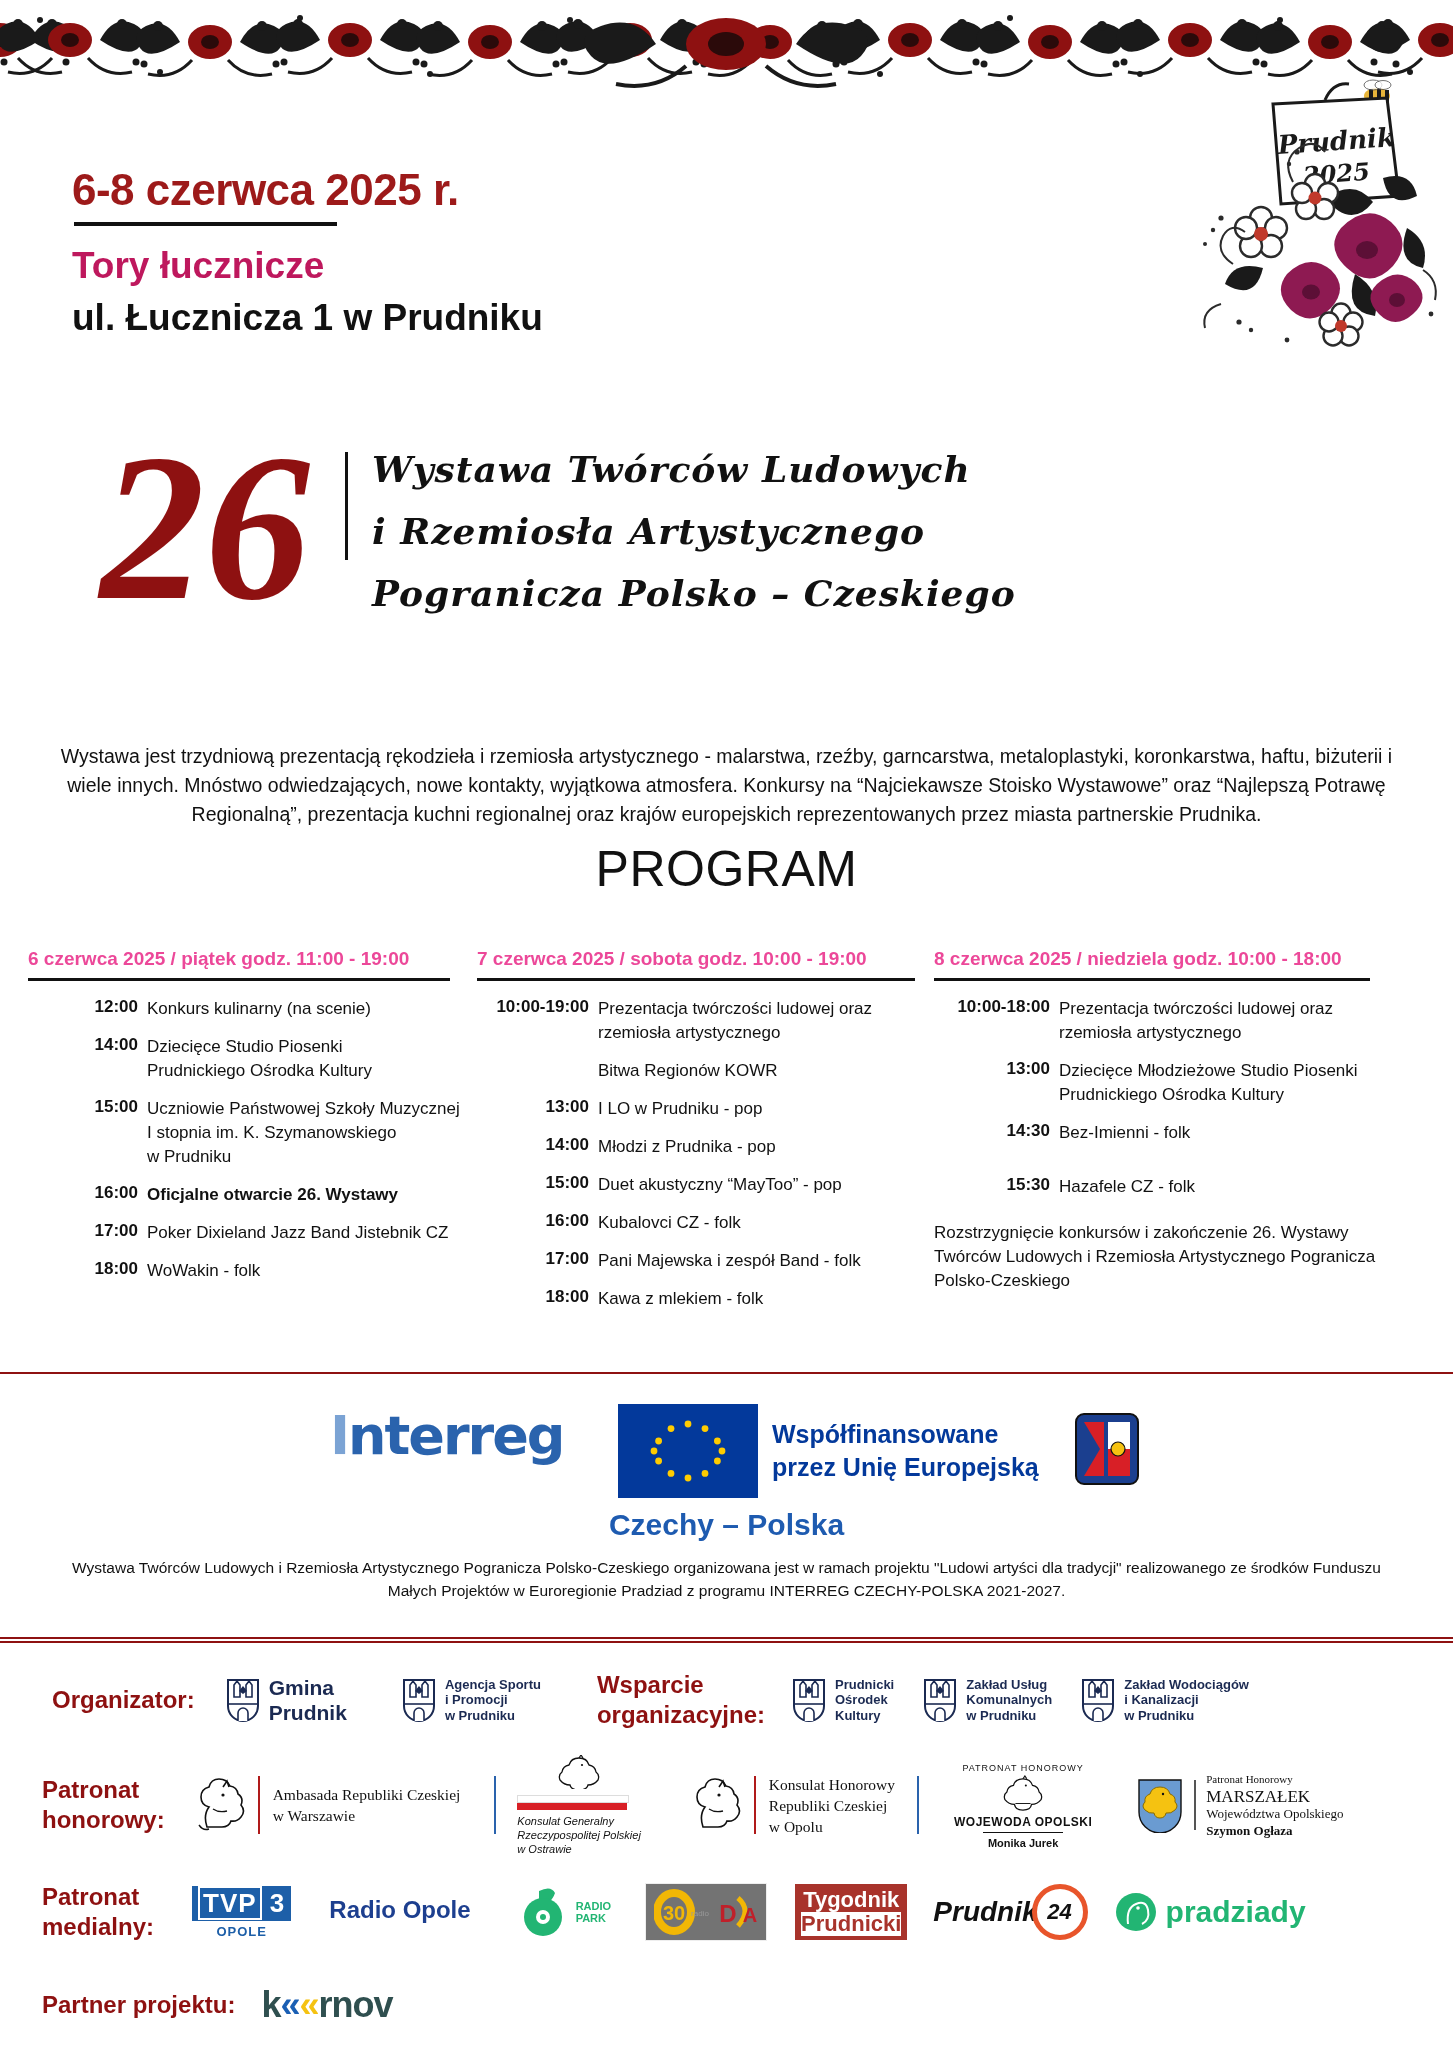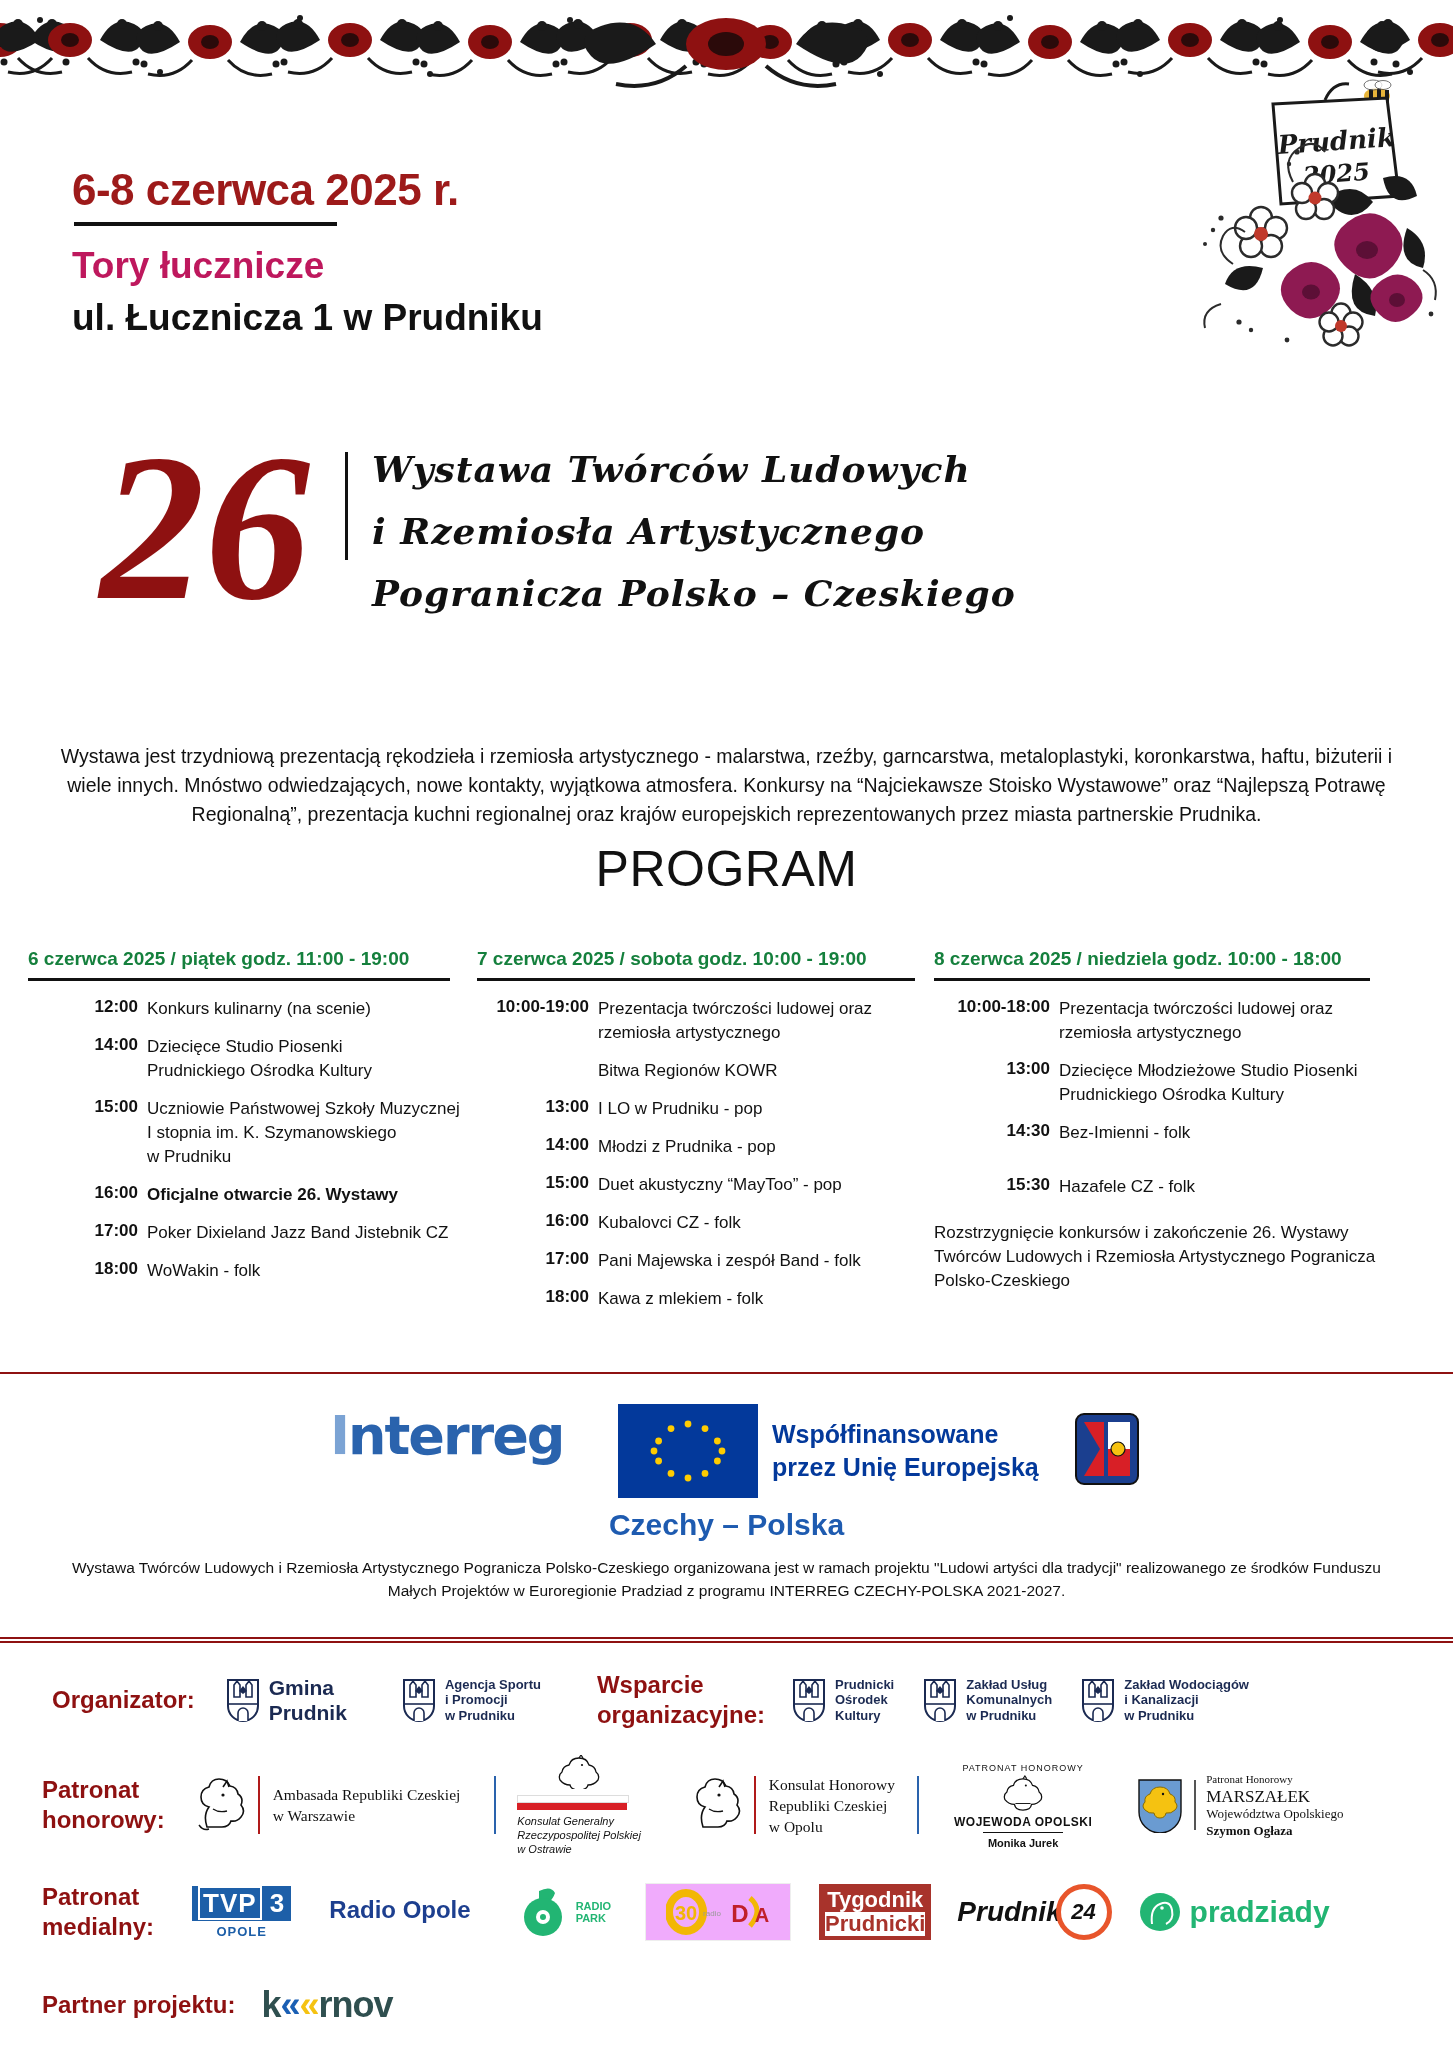--- a/index.html
+++ b/index.html
@@ -74,21 +74,21 @@
     font-size:50px;color:#111;letter-spacing:0.5px;
   }
 
   
   .cols{position:absolute;left:0;top:948px;width:1453px;height:390px;}
   .col{position:absolute;top:0;}
   .col.c1{left:28px;width:440px;}
   .col.c2{left:477px;width:440px;}
   .col.c3{left:934px;width:470px;}
   .col-head{
-    font-size:19px;font-weight:bold;color:#15803d;white-space:nowrap;
+    font-size:19px;font-weight:bold;color:#ec4899;white-space:nowrap;
   }
   .col-rule{height:3px;background:#111;margin-top:8px;}
   .col.c1 .col-rule{width:422px;}
   .col.c2 .col-rule{width:438px;}
   .col.c3 .col-rule{width:436px;}
   .items{margin-top:16px;}
   .item{display:flex;margin-bottom:14px;}
   .item .t{
     font-size:17px;font-weight:bold;color:#111;
     text-align:right;flex:0 0 auto;white-space:nowrap;
@@ -161,21 +161,21 @@
   
   .tvp3{
     background:#1d5fa8;color:#fff;font-weight:bold;font-size:26px;
     padding:2px 6px;display:inline-block;letter-spacing:1px;
   }
   .tvp3 .boxed{border:2px solid #fff;padding:0 3px;}
   .opole-sub{font-size:13px;font-weight:bold;color:#1d5fa8;text-align:center;margin-top:3px;letter-spacing:1px;}
   .radio-opole{font-size:24px;font-weight:bold;color:#1d3f8f;}
   .radio-opole .u{display:block;height:4px;background:#d81f26;margin-top:1px;}
   .radiopark-txt{font-size:11px;font-weight:bold;color:#22b573;line-height:12px;margin-left:5px;}
-  .doxa-box{background:#f0abfc;border:1px solid #eee;padding:4px 20px;display:flex;align-items:center;}
+  .doxa-box{background:#737373;border:1px solid #eee;padding:4px 8px;display:flex;align-items:center;}
   .tygodnik{
     background:#a8332b;padding:4px 6px;color:#fff;font-weight:bold;font-size:22px;line-height:24px;text-align:center;
   }
   .tygodnik .w{background:#fff;color:#a8332b;display:block;}
   .prudnik24{font-size:28px;font-weight:bold;font-style:italic;color:#111;}
   .p24circle{
     display:inline-block;width:46px;height:46px;border-radius:50%;
     border:5px solid #e8552b;color:#111;font-size:22px;font-weight:bold;font-style:italic;
     text-align:center;line-height:46px;vertical-align:-12px;margin-left:-6px;background:#fff;
   }

